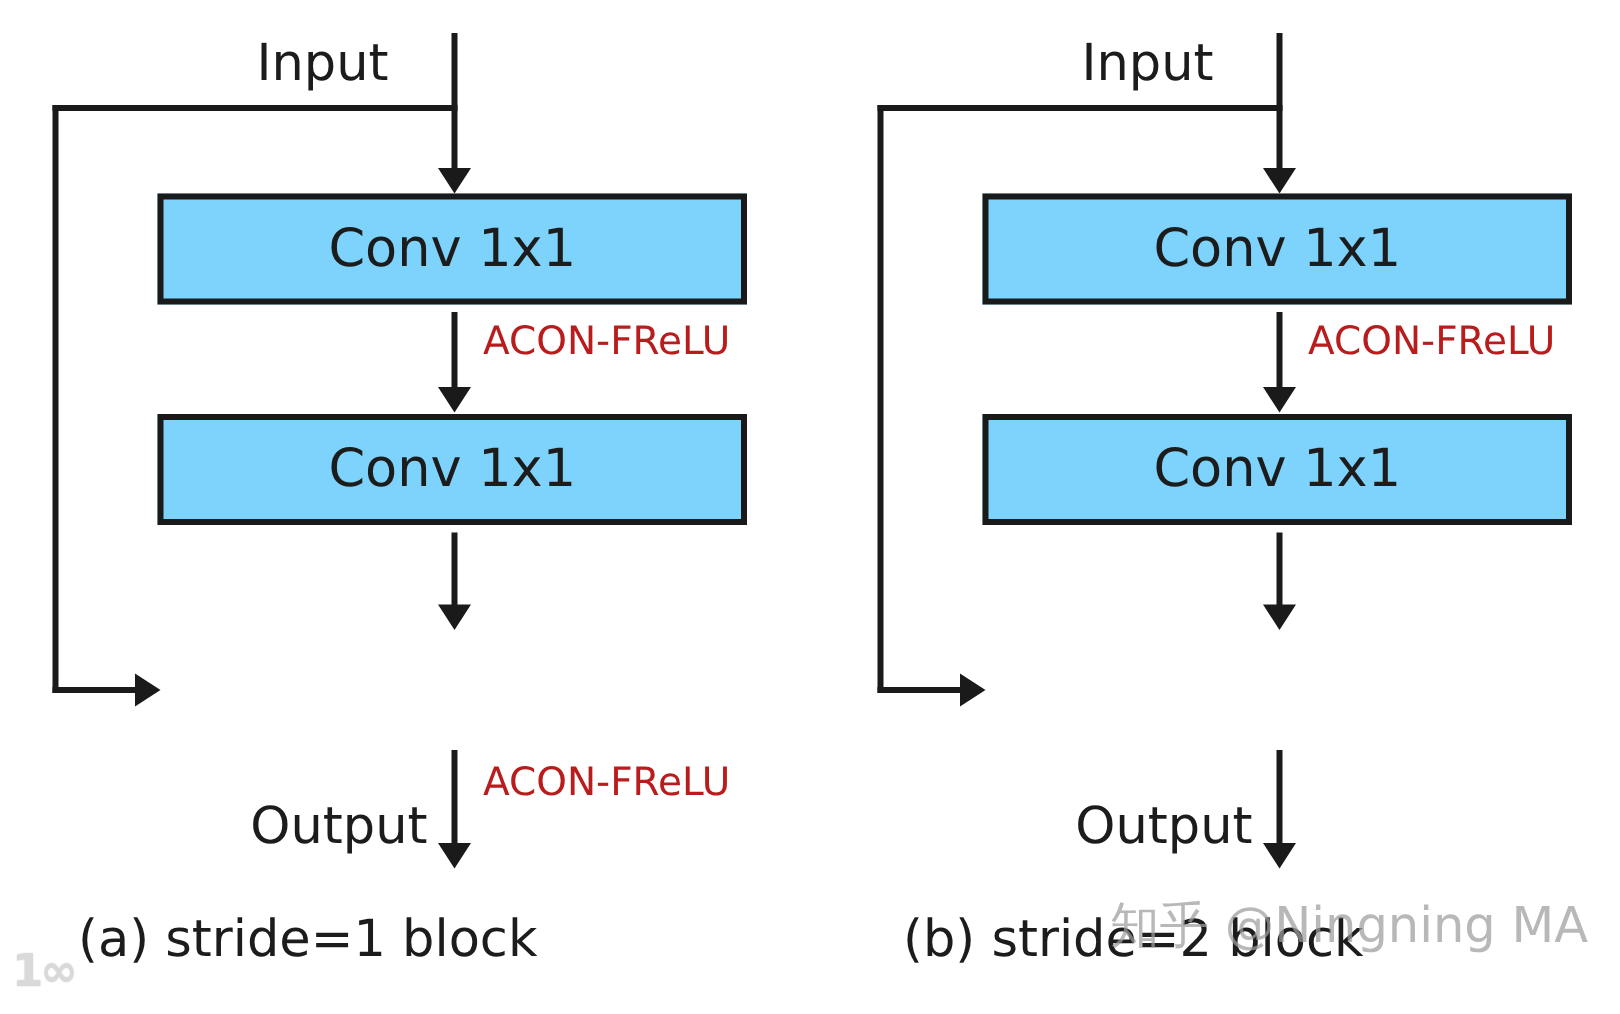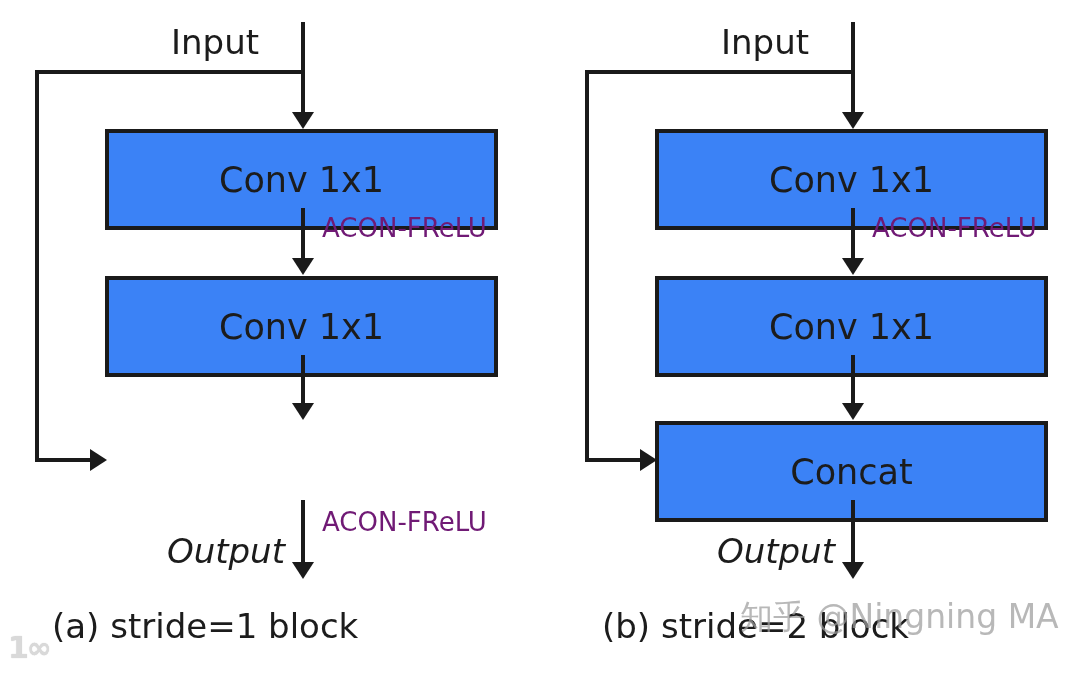--- a/index.html
+++ b/index.html
@@ -26,35 +26,35 @@
   }
   .ah-right {
     position: absolute; width: 0; height: 0;
     border-top: 11px solid transparent;
     border-bottom: 11px solid transparent;
     border-left: 17px solid #1a1a1a;
   }
 
   
   .op-box {
-    position: absolute; left: 105px; width: 393px; height: 101px;
-    background: #3b82f6; border: 4px solid #1a1a1a;
+    position: absolute; left: 105px; width: 393px; height: 74px;
+    background: #7dd3fc; border: 4px solid #1a1a1a;
     display: flex; align-items: center; justify-content: center;
     font-size: 35px; color: #1c1c1c;
   }
   .box-1 { top: 129px; }
   .box-2 { top: 276px; }
   .box-3 { top: 421px; }
 
   
   .io-label { position: absolute; font-size: 34px; color: #1c1c1c; white-space: nowrap; }
   .input-label  { left: 140px; top: 22px; width: 150px; text-align: center; }
-  .output-label { left: 125px; top: 531px; width: 160px; text-align: right; font-style: italic; }
+  .output-label { left: 125px; top: 531px; width: 160px; text-align: right; }
 
-  .act-label { position: absolute; left: 322px; font-size: 26px; color: #701a75; white-space: nowrap; }
+  .act-label { position: absolute; left: 322px; font-size: 26px; color: #b91c1c; white-space: nowrap; }
   .act-1 { top: 213px; }
   .act-2 { top: 507px; }
   .act-label sub { font-size: 0.68em; vertical-align: -0.3em; }
 
   .caption { position: absolute; left: 52px; top: 606px; width: 500px; text-align: left;
              font-size: 34px; color: #1c1c1c; white-space: nowrap; }
 
   
   .wm-zhihu {
     position: absolute; left: 740px; top: 595px;
@@ -123,23 +123,20 @@
     <div class="vline" style="left:35px; top:70px; height:392px;"></div>
     <div class="hline" style="left:35px; top:458px; width:57px;"></div>
     <div class="ah-right" style="left:90px; top:449px;"></div>
 
     <div class="op-box box-1">
       <span>Conv 1x1</span>
     </div>
     <div class="op-box box-2">
       <span>Conv 1x1</span>
     </div>
-    <div class="op-box box-3">
-      <span>Concat</span>
-    </div>
 
     <div class="vline" style="left:301px; top:208px; height:52px;"></div>
     <div class="ah-down" style="left:292px; top:258px;"></div>
     <div class="act-label act-1">
       <span>ACON-FReLU</span>
     </div>
 
     <div class="vline" style="left:301px; top:355px; height:50px;"></div>
     <div class="ah-down" style="left:292px; top:403px;"></div>
 

